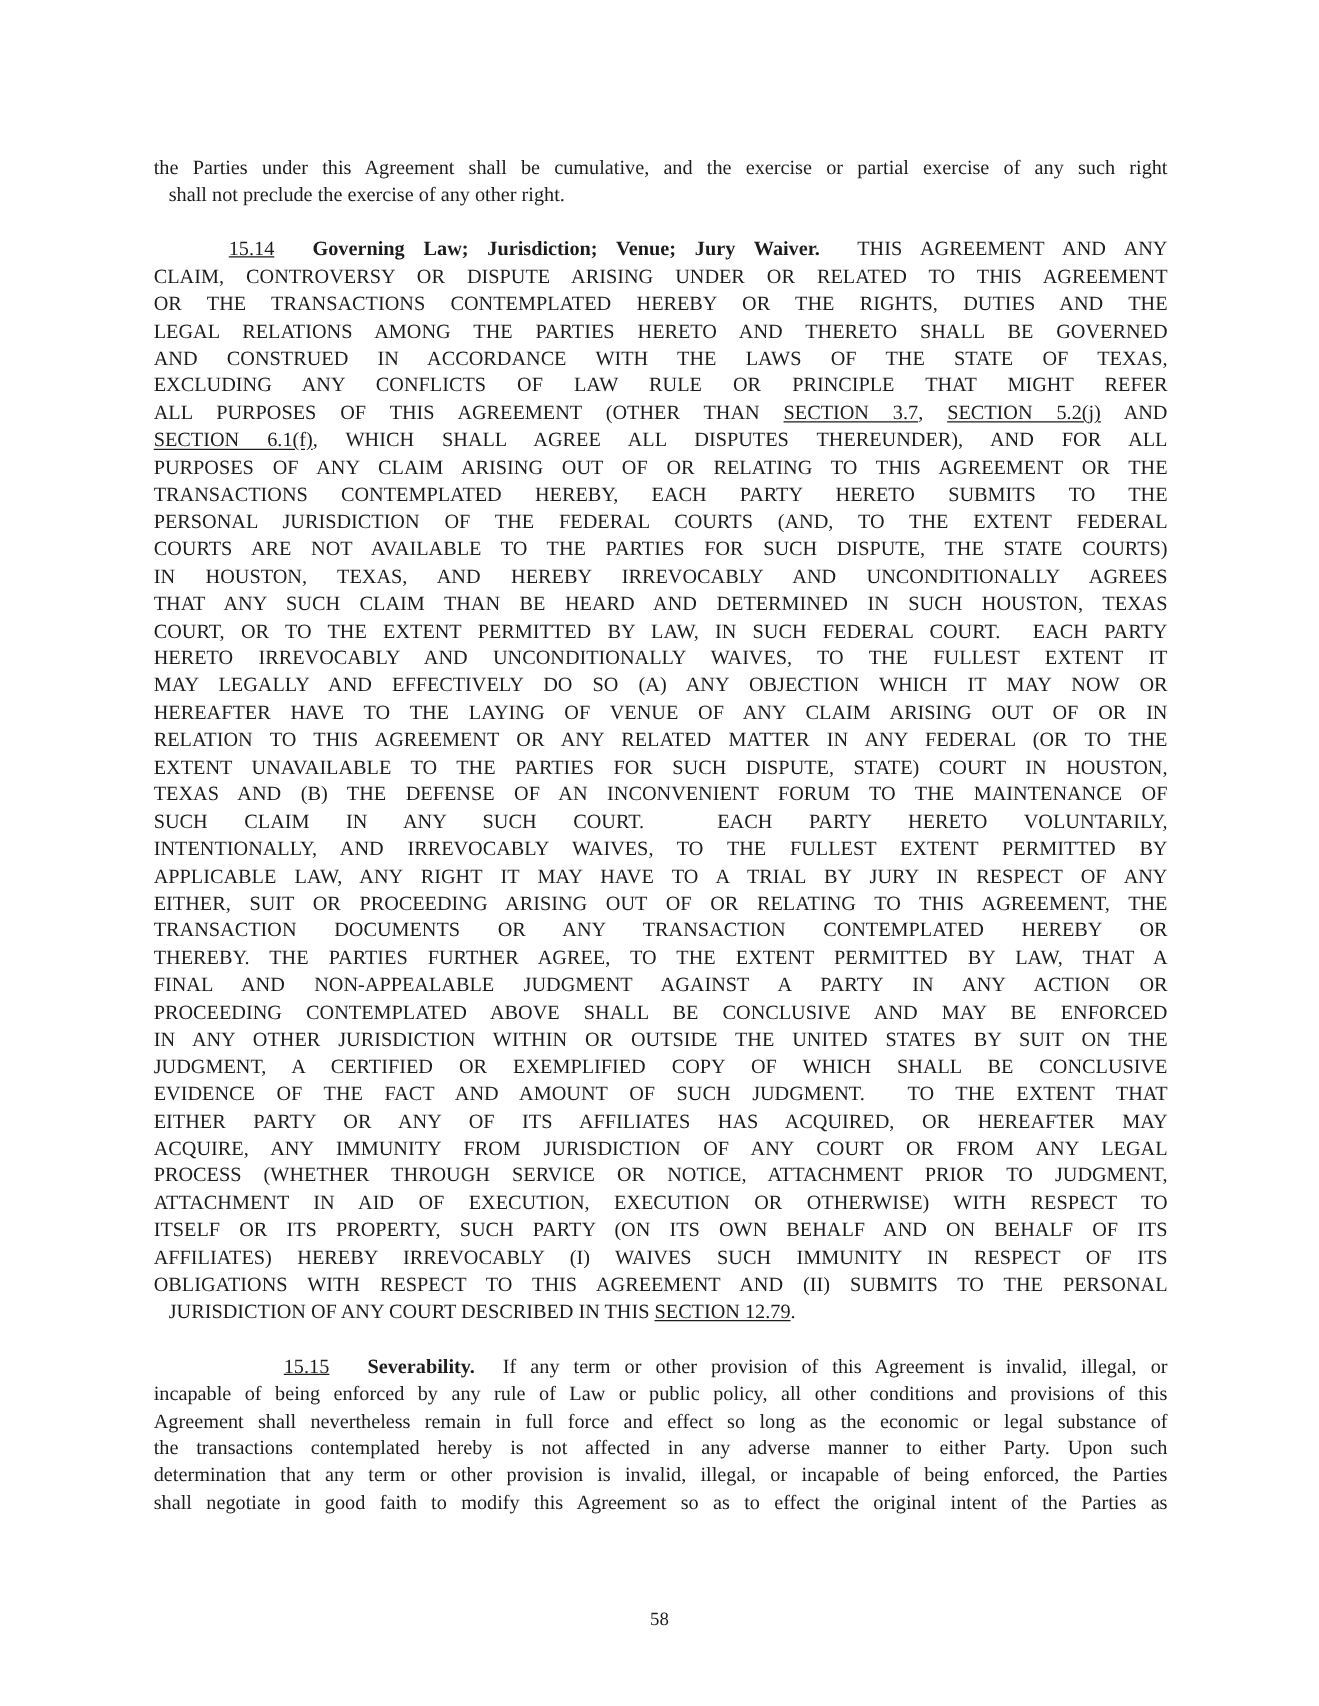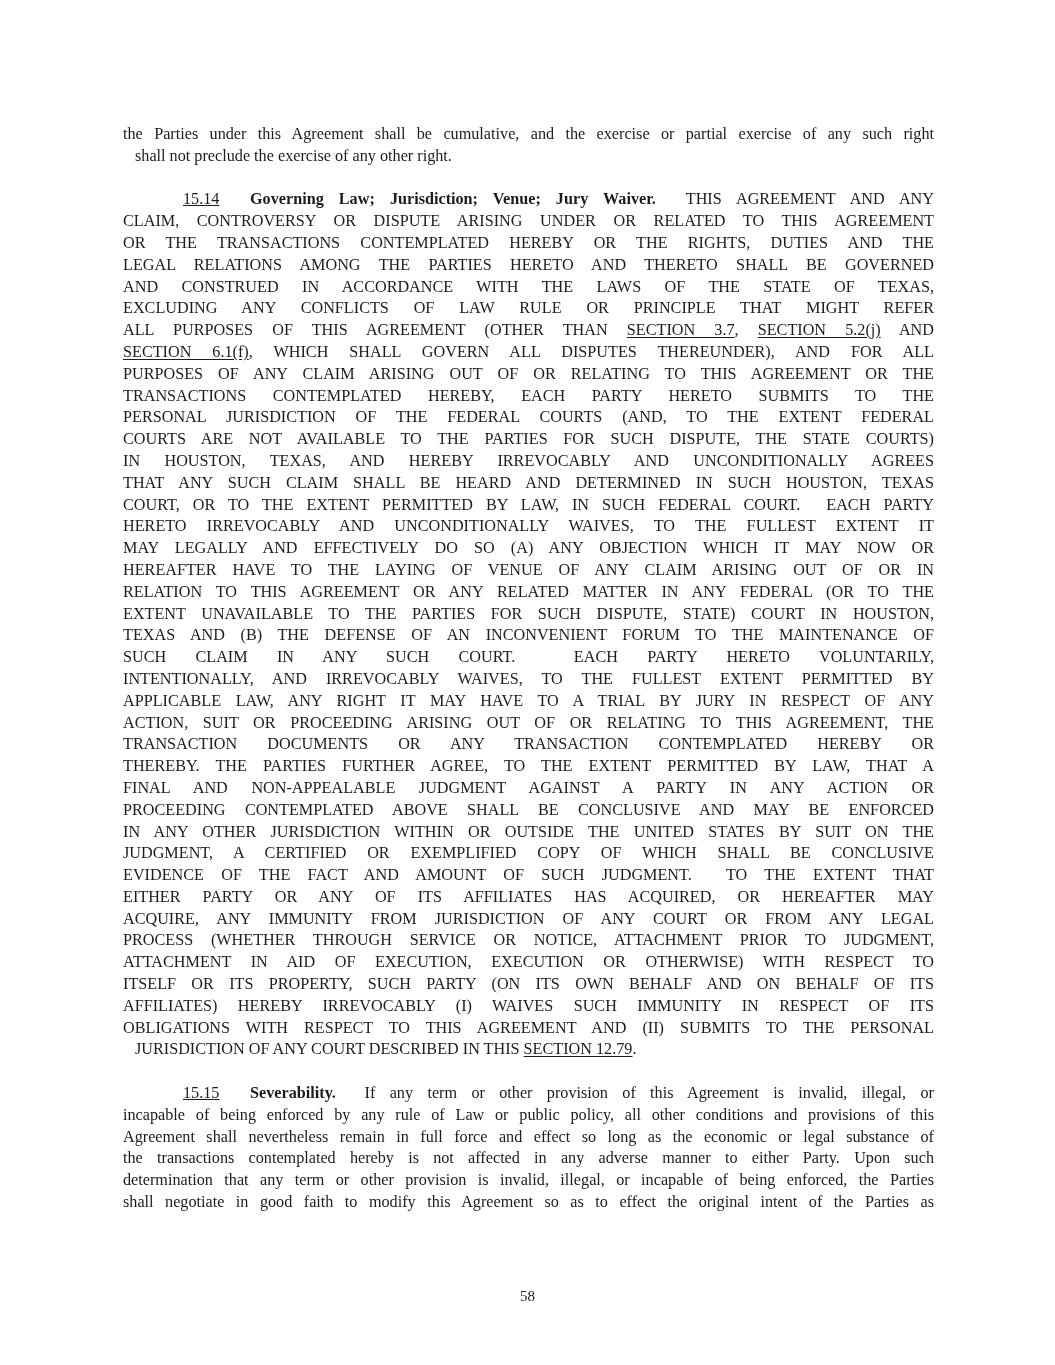--- a/index.html
+++ b/index.html
@@ -73,56 +73,56 @@
       <div class="line last"><span>shall not preclude the exercise of any other right.</span></div>
     </div>
     <div class="paragraph">
       <div class="line"><span class="sp" style="width: 60px;"></span><span class="num" style="width: 67px;">15.14</span><span class="b">Governing Law; Jurisdiction; Venue; Jury Waiver.</span><span>&nbsp; THIS AGREEMENT AND ANY</span></div>
       <div class="line"><span>CLAIM, CONTROVERSY OR DISPUTE ARISING UNDER OR RELATED TO THIS AGREEMENT</span></div>
       <div class="line"><span>OR THE TRANSACTIONS CONTEMPLATED HEREBY OR THE RIGHTS, DUTIES AND THE</span></div>
       <div class="line"><span>LEGAL RELATIONS AMONG THE PARTIES HERETO AND THERETO SHALL BE GOVERNED</span></div>
       <div class="line"><span>AND CONSTRUED IN ACCORDANCE WITH THE LAWS OF THE STATE OF TEXAS,</span></div>
       <div class="line"><span>EXCLUDING ANY CONFLICTS OF LAW RULE OR PRINCIPLE THAT MIGHT REFER</span></div>
       <div class="line"><span>ALL PURPOSES OF THIS AGREEMENT (OTHER THAN </span><span class="u">SECTION 3.7</span><span>, </span><span class="u">SECTION 5.2(j)</span><span> AND</span></div>
-      <div class="line"><span class="u">SECTION 6.1(f)</span><span>, WHICH SHALL GOVERN ALL DISPUTES THEREUNDER), AND FOR ALL</span></div>
+      <div class="line"><span class="u">SECTION 6.1(f)</span><span>, WHICH SHALL AGREE ALL DISPUTES THEREUNDER), AND FOR ALL</span></div>
       <div class="line"><span>PURPOSES OF ANY CLAIM ARISING OUT OF OR RELATING TO THIS AGREEMENT OR THE</span></div>
       <div class="line"><span>TRANSACTIONS CONTEMPLATED HEREBY, EACH PARTY HERETO SUBMITS TO THE</span></div>
       <div class="line"><span>PERSONAL JURISDICTION OF THE FEDERAL COURTS (AND, TO THE EXTENT FEDERAL</span></div>
       <div class="line"><span>COURTS ARE NOT AVAILABLE TO THE PARTIES FOR SUCH DISPUTE, THE STATE COURTS)</span></div>
       <div class="line"><span>IN HOUSTON, TEXAS, AND HEREBY IRREVOCABLY AND UNCONDITIONALLY AGREES</span></div>
-      <div class="line"><span>THAT ANY SUCH CLAIM SHALL BE HEARD AND DETERMINED IN SUCH HOUSTON, TEXAS</span></div>
+      <div class="line"><span>THAT ANY SUCH CLAIM THAN BE HEARD AND DETERMINED IN SUCH HOUSTON, TEXAS</span></div>
       <div class="line"><span>COURT, OR TO THE EXTENT PERMITTED BY LAW, IN SUCH FEDERAL COURT.&nbsp; EACH PARTY</span></div>
       <div class="line"><span>HERETO IRREVOCABLY AND UNCONDITIONALLY WAIVES, TO THE FULLEST EXTENT IT</span></div>
       <div class="line"><span>MAY LEGALLY AND EFFECTIVELY DO SO (A) ANY OBJECTION WHICH IT MAY NOW OR</span></div>
       <div class="line"><span>HEREAFTER HAVE TO THE LAYING OF VENUE OF ANY CLAIM ARISING OUT OF OR IN</span></div>
       <div class="line"><span>RELATION TO THIS AGREEMENT OR ANY RELATED MATTER IN ANY FEDERAL (OR TO THE</span></div>
       <div class="line"><span>EXTENT UNAVAILABLE TO THE PARTIES FOR SUCH DISPUTE, STATE) COURT IN HOUSTON,</span></div>
       <div class="line"><span>TEXAS AND (B) THE DEFENSE OF AN INCONVENIENT FORUM TO THE MAINTENANCE OF</span></div>
       <div class="line"><span>SUCH CLAIM IN ANY SUCH COURT.&nbsp; EACH PARTY HERETO VOLUNTARILY,</span></div>
       <div class="line"><span>INTENTIONALLY, AND IRREVOCABLY WAIVES, TO THE FULLEST EXTENT PERMITTED BY</span></div>
       <div class="line"><span>APPLICABLE LAW, ANY RIGHT IT MAY HAVE TO A TRIAL BY JURY IN RESPECT OF ANY</span></div>
-      <div class="line"><span>ACTION, SUIT OR PROCEEDING ARISING OUT OF OR RELATING TO THIS AGREEMENT, THE</span></div>
+      <div class="line"><span>EITHER, SUIT OR PROCEEDING ARISING OUT OF OR RELATING TO THIS AGREEMENT, THE</span></div>
       <div class="line"><span>TRANSACTION DOCUMENTS OR ANY TRANSACTION CONTEMPLATED HEREBY OR</span></div>
       <div class="line"><span>THEREBY. THE PARTIES FURTHER AGREE, TO THE EXTENT PERMITTED BY LAW, THAT A</span></div>
       <div class="line"><span>FINAL AND NON-APPEALABLE JUDGMENT AGAINST A PARTY IN ANY ACTION OR</span></div>
       <div class="line"><span>PROCEEDING CONTEMPLATED ABOVE SHALL BE CONCLUSIVE AND MAY BE ENFORCED</span></div>
       <div class="line"><span>IN ANY OTHER JURISDICTION WITHIN OR OUTSIDE THE UNITED STATES BY SUIT ON THE</span></div>
       <div class="line"><span>JUDGMENT, A CERTIFIED OR EXEMPLIFIED COPY OF WHICH SHALL BE CONCLUSIVE</span></div>
       <div class="line"><span>EVIDENCE OF THE FACT AND AMOUNT OF SUCH JUDGMENT.&nbsp; TO THE EXTENT THAT</span></div>
       <div class="line"><span>EITHER PARTY OR ANY OF ITS AFFILIATES HAS ACQUIRED, OR HEREAFTER MAY</span></div>
       <div class="line"><span>ACQUIRE, ANY IMMUNITY FROM JURISDICTION OF ANY COURT OR FROM ANY LEGAL</span></div>
       <div class="line"><span>PROCESS (WHETHER THROUGH SERVICE OR NOTICE, ATTACHMENT PRIOR TO JUDGMENT,</span></div>
       <div class="line"><span>ATTACHMENT IN AID OF EXECUTION, EXECUTION OR OTHERWISE) WITH RESPECT TO</span></div>
       <div class="line"><span>ITSELF OR ITS PROPERTY, SUCH PARTY (ON ITS OWN BEHALF AND ON BEHALF OF ITS</span></div>
       <div class="line"><span>AFFILIATES) HEREBY IRREVOCABLY (I) WAIVES SUCH IMMUNITY IN RESPECT OF ITS</span></div>
       <div class="line"><span>OBLIGATIONS WITH RESPECT TO THIS AGREEMENT AND (II) SUBMITS TO THE PERSONAL</span></div>
       <div class="line last"><span>JURISDICTION OF ANY COURT DESCRIBED IN THIS </span><span class="u">SECTION 12.79</span><span>.</span></div>
     </div>
     <div class="paragraph">
-      <div class="line"><span class="sp" style="width: 60px;"></span><span class="num" style="width: 67px;">15.15</span><span class="b">Severability.</span><span>&nbsp; If any term or other provision of this Agreement is invalid, illegal, or</span></div>
+      <div class="line"><span class="sp" style="width: 60px;"></span><span class="num" style="width: 67px; margin-left: 44px;">15.15</span><span class="b">Severability.</span><span>&nbsp; If any term or other provision of this Agreement is invalid, illegal, or</span></div>
       <div class="line"><span>incapable of being enforced by any rule of Law or public policy, all other conditions and provisions of this</span></div>
       <div class="line"><span>Agreement shall nevertheless remain in full force and effect so long as the economic or legal substance of</span></div>
       <div class="line"><span>the transactions contemplated hereby is not affected in any adverse manner to either Party. Upon such</span></div>
       <div class="line"><span>determination that any term or other provision is invalid, illegal, or incapable of being enforced, the Parties</span></div>
       <div class="line"><span>shall negotiate in good faith to modify this Agreement so as to effect the original intent of the Parties as</span></div>
     </div>
   </div>
 
 <div class="page-number">58</div>
 

